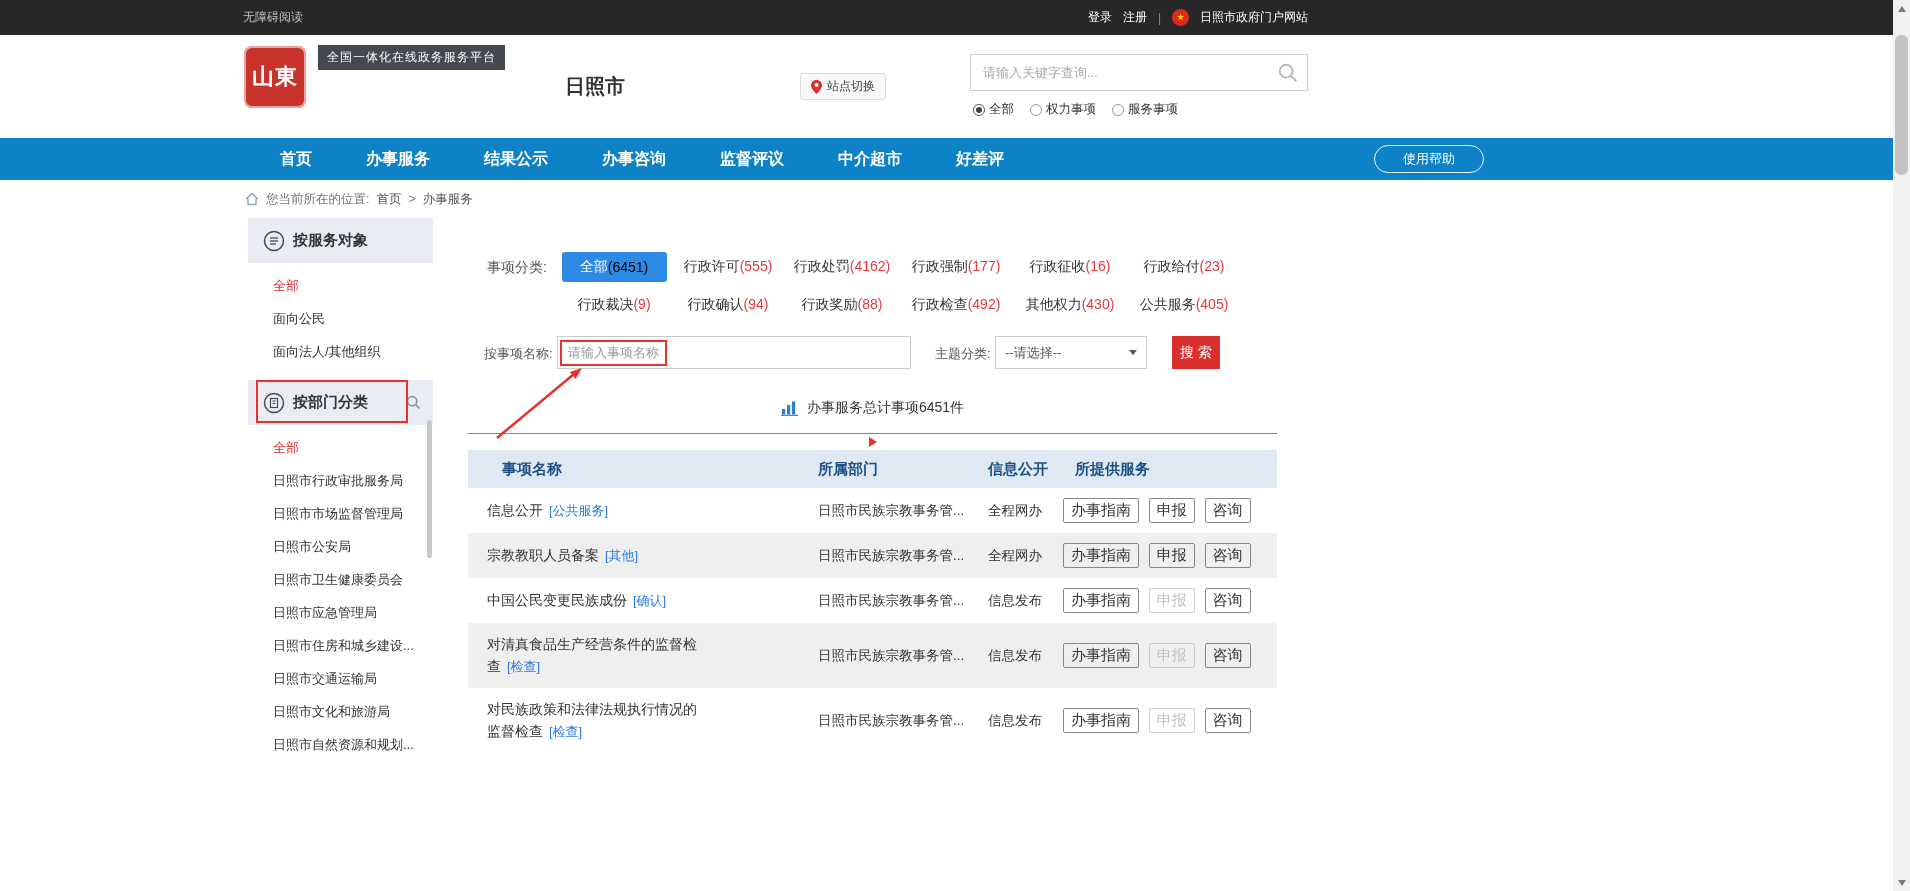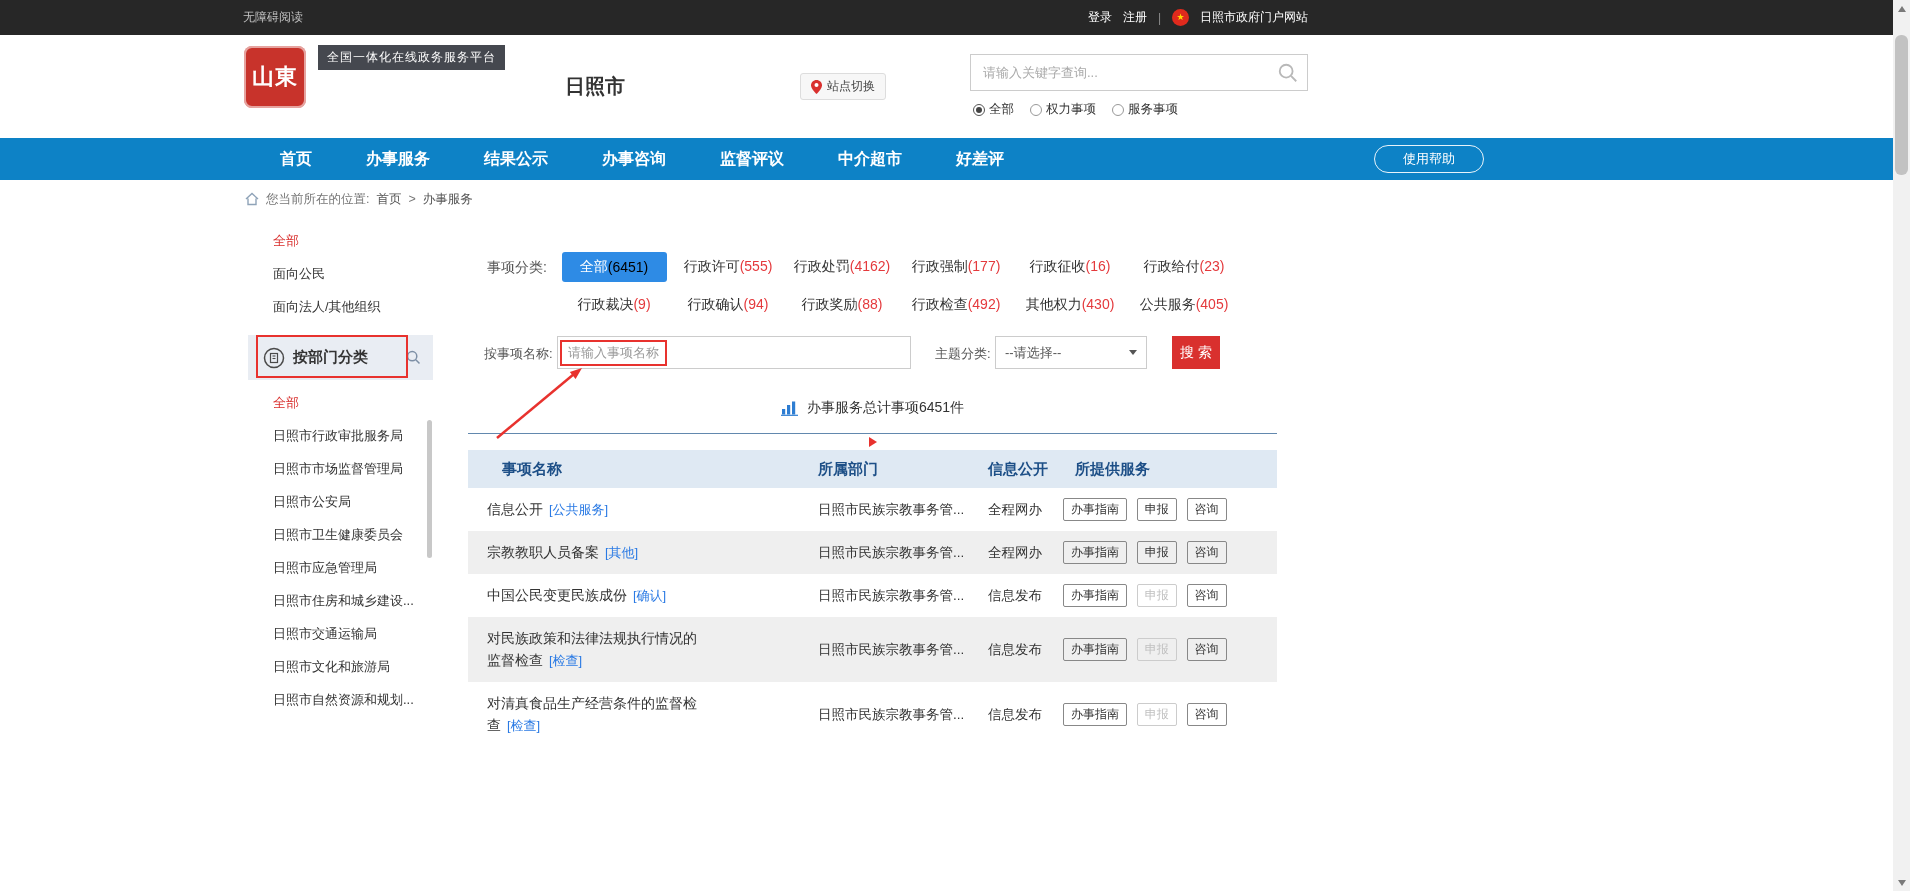--- a/index.html
+++ b/index.html
@@ -100,21 +100,21 @@
   th{font-size:15px;color:#1d4f87;font-weight:bold;text-align:left;}
   th.h-name{width:350px;padding-left:34px;}
   th.h-dept{width:170px;}
   th.h-depth{width:75px;}
   th.h-srv{padding-left:12px;}
   tbody tr:nth-child(even){background:#efefef;}
   td{padding:10px 0;vertical-align:middle;font-size:13.5px;color:#333;}
   td.c-name{padding-left:19px;}
   .name-wrap{width:210px;line-height:22px;font-size:14px;}
   .itag{color:#2a7ae4;margin-left:6px;cursor:pointer;font-size:13px;white-space:nowrap;text-decoration:none;}
-  .btn{display:inline-block;border:1px solid #888;border-radius:2px;padding:2px 7px;font-size:12px;color:#333;
+  .btn{display:inline-block;border:1px solid #888;border-radius:2px;padding:2px 7px;font-size:15px;color:#333;
        margin-right:6px;cursor:pointer;white-space:nowrap;}
   .btn.dis{border-color:#ccc;color:#c0c0c0;cursor:default;}
 
   
   .anno-box{position:absolute;border:2px solid #e8322e;pointer-events:none;z-index:10;}
   .anno-box1{left:8px;top:0;width:152px;height:43px;}
   .anno-box2{left:2px;top:3px;width:107px;height:26px;}
   .anno-arrow{position:absolute;left:478px;top:352px;width:130px;height:100px;pointer-events:none;z-index:40;}
 
   
@@ -201,20 +201,29 @@
     <span>您当前所在的位置:</span>
     <span class="crumb-link">首页</span>
     <span>&gt;</span>
     <span class="crumb-cur">办事服务</span>
   </div>
 </div>
 
 <div class="container content">
 
   <aside class="sidebar">
+    <div class="side-header">
+      <svg class="circ-ic" viewBox="0 0 22 22">
+        <circle cx="11" cy="11" r="9.5" fill="none" stroke="#4a4a4a" stroke-width="1.5"></circle>
+        <line x1="7" y1="8" x2="15" y2="8" stroke="#4a4a4a" stroke-width="1.3"></line>
+        <line x1="7" y1="11" x2="15" y2="11" stroke="#4a4a4a" stroke-width="1.3"></line>
+        <line x1="7" y1="14" x2="13" y2="14" stroke="#4a4a4a" stroke-width="1.3"></line>
+      </svg>
+      <span class="side-title">按服务对象</span>
+    </div>
     <div class="side-list">
       <div class="side-item red">全部</div>
       <div class="side-item">面向公民</div>
       <div class="side-item">面向法人/其他组织</div>
     </div>
 
     <div class="side-header s2h">
       <svg class="circ-ic" viewBox="0 0 22 22">
         <circle cx="11" cy="11" r="9.5" fill="none" stroke="#4a4a4a" stroke-width="1.5"></circle>
         <rect x="7.5" y="6.5" width="7" height="9" fill="none" stroke="#4a4a4a" stroke-width="1.2"></rect>
@@ -365,45 +374,45 @@
           <td>信息发布</td>
           <td>
             <span class="btn">办事指南</span>
             <span class="btn dis">申报</span>
             <span class="btn">咨询</span>
           </td>
         </tr>
         <tr>
           <td class="c-name">
               <div class="name-wrap">
+            <span>对清真食品生产经营条件的监督检查</span><a class="itag">[检查]</a>
+          </div>
+            </td>
+          <td>日照市民族宗教事务管...</td>
+          <td>信息发布</td>
+          <td>
+            <span class="btn">办事指南</span>
+            <span class="btn dis">申报</span>
+            <span class="btn">咨询</span>
+          </td>
+        </tr>
+        <tr>
+          <td class="c-name">
+              <div class="name-wrap">
             <span>对民族政策和法律法规执行情况的监督检查</span><a class="itag">[检查]</a>
           </div>
             </td>
           <td>日照市民族宗教事务管...</td>
           <td>信息发布</td>
           <td>
             <span class="btn">办事指南</span>
             <span class="btn dis">申报</span>
             <span class="btn">咨询</span>
           </td>
         </tr>
-        <tr>
-          <td class="c-name">
-              <div class="name-wrap">
-            <span>对清真食品生产经营条件的监督检查</span><a class="itag">[检查]</a>
-          </div>
-            </td>
-          <td>日照市民族宗教事务管...</td>
-          <td>信息发布</td>
-          <td>
-            <span class="btn">办事指南</span>
-            <span class="btn dis">申报</span>
-            <span class="btn">咨询</span>
-          </td>
-        </tr>
       </tbody>
     </table>
   </main>
 </div>
 
 <svg class="anno-arrow" viewBox="0 0 130 100">
   <line x1="19" y1="86" x2="96" y2="22" stroke="#e8322e" stroke-width="2.5"></line>
   <polygon points="104,16 97.6,27.1 91.8,20.1" fill="#e8322e"></polygon>
 </svg>
 

